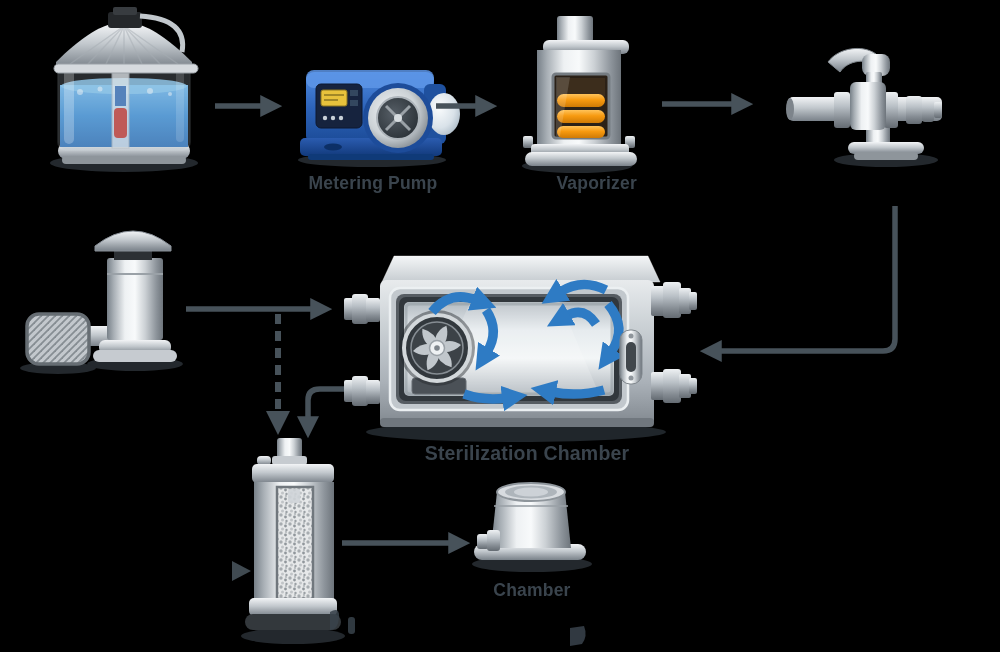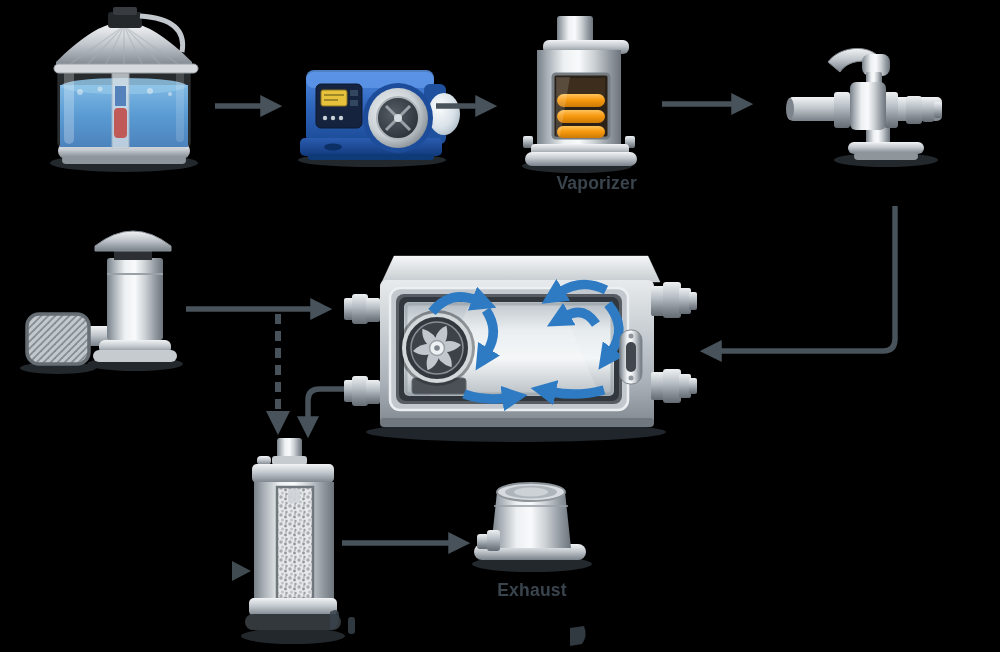--- a/index.html
+++ b/index.html
@@ -344,15 +344,17 @@
 
   <polygon points="232,561 251,571 232,581" class="head-dark" opacity=".9"></polygon>
 
   <g fill="#39434c" opacity=".85">
     <path d="M330,612 Q340,606 339,618 Q338,630 330,630 Z"></path>
     <rect x="348" y="617" width="7" height="17" rx="3"></rect>
     <path d="M570,628 L584,626 Q588,636 582,644 L570,646 Z"></path>
   </g>
 </svg>
 
+<div class="label lbl-sm" style="left:299px;top:174px;width:148px;">Metering Pump</div>
 <div class="label lbl-sm" style="left:515px;top:174px;width:122px;text-align:right;">Vaporizer</div>
-<div class="label lbl-sm" style="left:479px;top:581px;width:106px;">Exhaust</div>
+<div class="label lbl-lg" style="left:416px;top:443px;width:222px;">Sterilization Chamber</div>
+<div class="label lbl-sm" style="left:479px;top:581px;width:106px;">Chamber</div>
 </div>
 
 </body></html>

